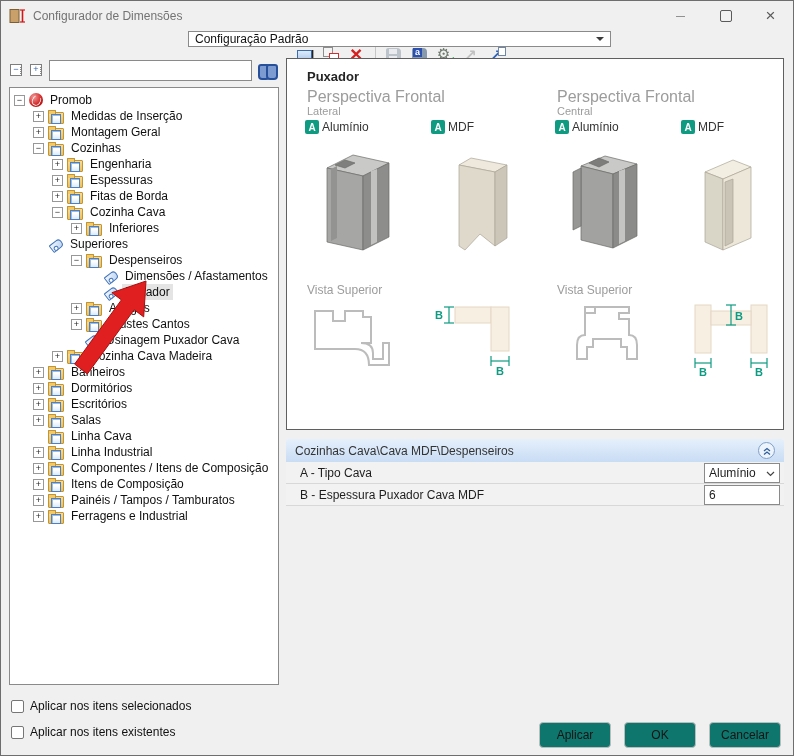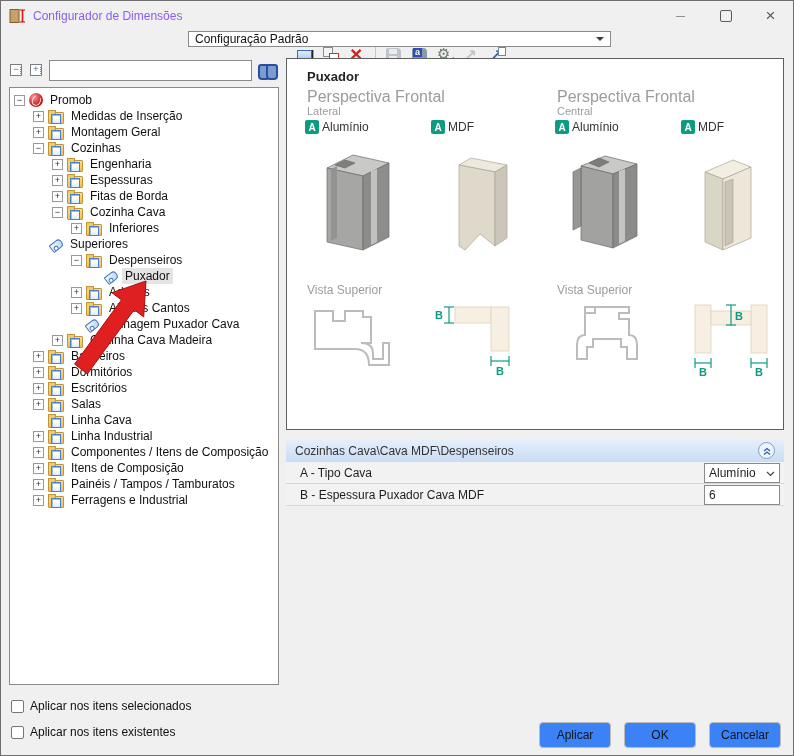--- a/index.html
+++ b/index.html
@@ -3,21 +3,21 @@
 <meta charset="utf-8">
 <style>
   * { box-sizing: border-box; }
   html,body { margin:0; padding:0; }
   body { width:794px; height:756px; font-family:"Liberation Sans",sans-serif; background:#fff; }
   .window { position:relative; width:794px; height:756px; background:#f0f0f0; border:1px solid #6e6e6e; overflow:hidden; }
 
   
   .titlebar { position:absolute; top:0; left:0; right:0; height:30px; display:flex; align-items:center; }
   .title-icon { margin-left:8px; display:flex; }
-  .title-text { margin-left:7px; font-size:12px; color:#8b5cf6; }
+  .title-text { margin-left:7px; font-size:12px; color:#737373; }
   .win-controls { margin-left:auto; display:flex; height:100%; }
   .win-btn { width:45px; height:100%; display:flex; align-items:center; justify-content:center; color:#5a5a5a; }
   .minimize-icon::before { content:"—"; font-size:9px; color:#5a5a5a; }
   .maximize-icon::before { content:""; width:10px; height:10px; border:1px solid #5a5a5a; display:block; border-radius:2px; }
   .close-icon::before { content:"×"; font-size:17px; color:#5a5a5a; }
 
   
   .toolbar-row { position:absolute; top:30px; left:0; right:0; height:26px; display:flex; align-items:center;flex-direction:column; }
   .config-combo { margin-left:5px; width:423px; height:22px; background:#fff; border:1px solid #8a8a8a; display:flex; align-items:center; font-size:12px; color:#111; padding-left:6px; }
   .combo-arrow { margin-left:auto; margin-right:6px; width:0; height:0; border-left:4px solid transparent; border-right:4px solid transparent; border-top:4px solid #3c3c3c; }
@@ -96,21 +96,21 @@
   .pg-row { height:22px; display:flex; align-items:center; font-size:12px; color:#1d1d1d; border-bottom:1px solid #d8d8d8; background:#f2f2f2; }
   .pg-label { padding-left:14px; }
   .pg-value { margin-left:auto; margin-right:4px; width:76px; height:20px; background:#fff; border:1px solid #8a8a8a; display:flex; align-items:center; font-size:12px; padding:0 4px; }
   .pg-value .sel-arrow { margin-left:auto; }
 
   
   .footer-checks { position:absolute; left:10px; top:692px; }
   .check-row { display:flex; align-items:center; gap:6px; height:26px; font-size:12px; color:#111; }
   .checkbox { width:13px; height:13px; border:1px solid #767676; background:#fff; border-radius:2px; flex:none; }
   .footer-buttons { position:absolute; top:721px; right:12px; display:flex; gap:13px; }
-  .btn { width:72px; height:26px; background:#3b82f6; border:1px solid #bcbcbc; border-radius:4px; font-size:12px; color:#141414; display:flex; align-items:center; justify-content:center; }
+  .btn { width:72px; height:26px; background:#0f766e; border:1px solid #bcbcbc; border-radius:4px; font-size:12px; color:#141414; display:flex; align-items:center; justify-content:center; }
 </style>
 </head>
 <body>
 
 <div class="window">
 
   <div class="titlebar">
     <span class="title-icon">
       <svg width="17" height="16" viewBox="0 0 17 16">
         <rect x="1" y="1.5" width="9" height="13" fill="#c9a06a" stroke="#7d5f33"></rect>
@@ -200,20 +200,25 @@
       </div>
       <div class="tree-row" style="padding-left: 25px;">
         <span class="expander-spacer"></span>
         <span class="ticon icon-tag"></span>
         <span class="tlabel">Superiores</span>
       </div>
       <div class="tree-row" style="padding-left: 61px;">
         <span class="expander">−</span>
         <span class="ticon icon-folder"></span>
         <span class="tlabel">Despenseiros</span>
+      </div>
+      <div class="tree-row" style="padding-left: 80px;">
+        <span class="expander-spacer"></span>
+        <span class="ticon icon-tag"></span>
+        <span class="tlabel">Dimensões / Afastamentos</span>
       </div>
       <div class="tree-row selected" style="padding-left: 80px;">
         <span class="expander-spacer"></span>
         <span class="ticon icon-tag"></span>
         <span class="tlabel">Puxador</span>
       </div>
       <div class="tree-row" style="padding-left: 61px;">
         <span class="expander">+</span>
         <span class="ticon icon-folder"></span>
         <span class="tlabel">Adegas</span>

